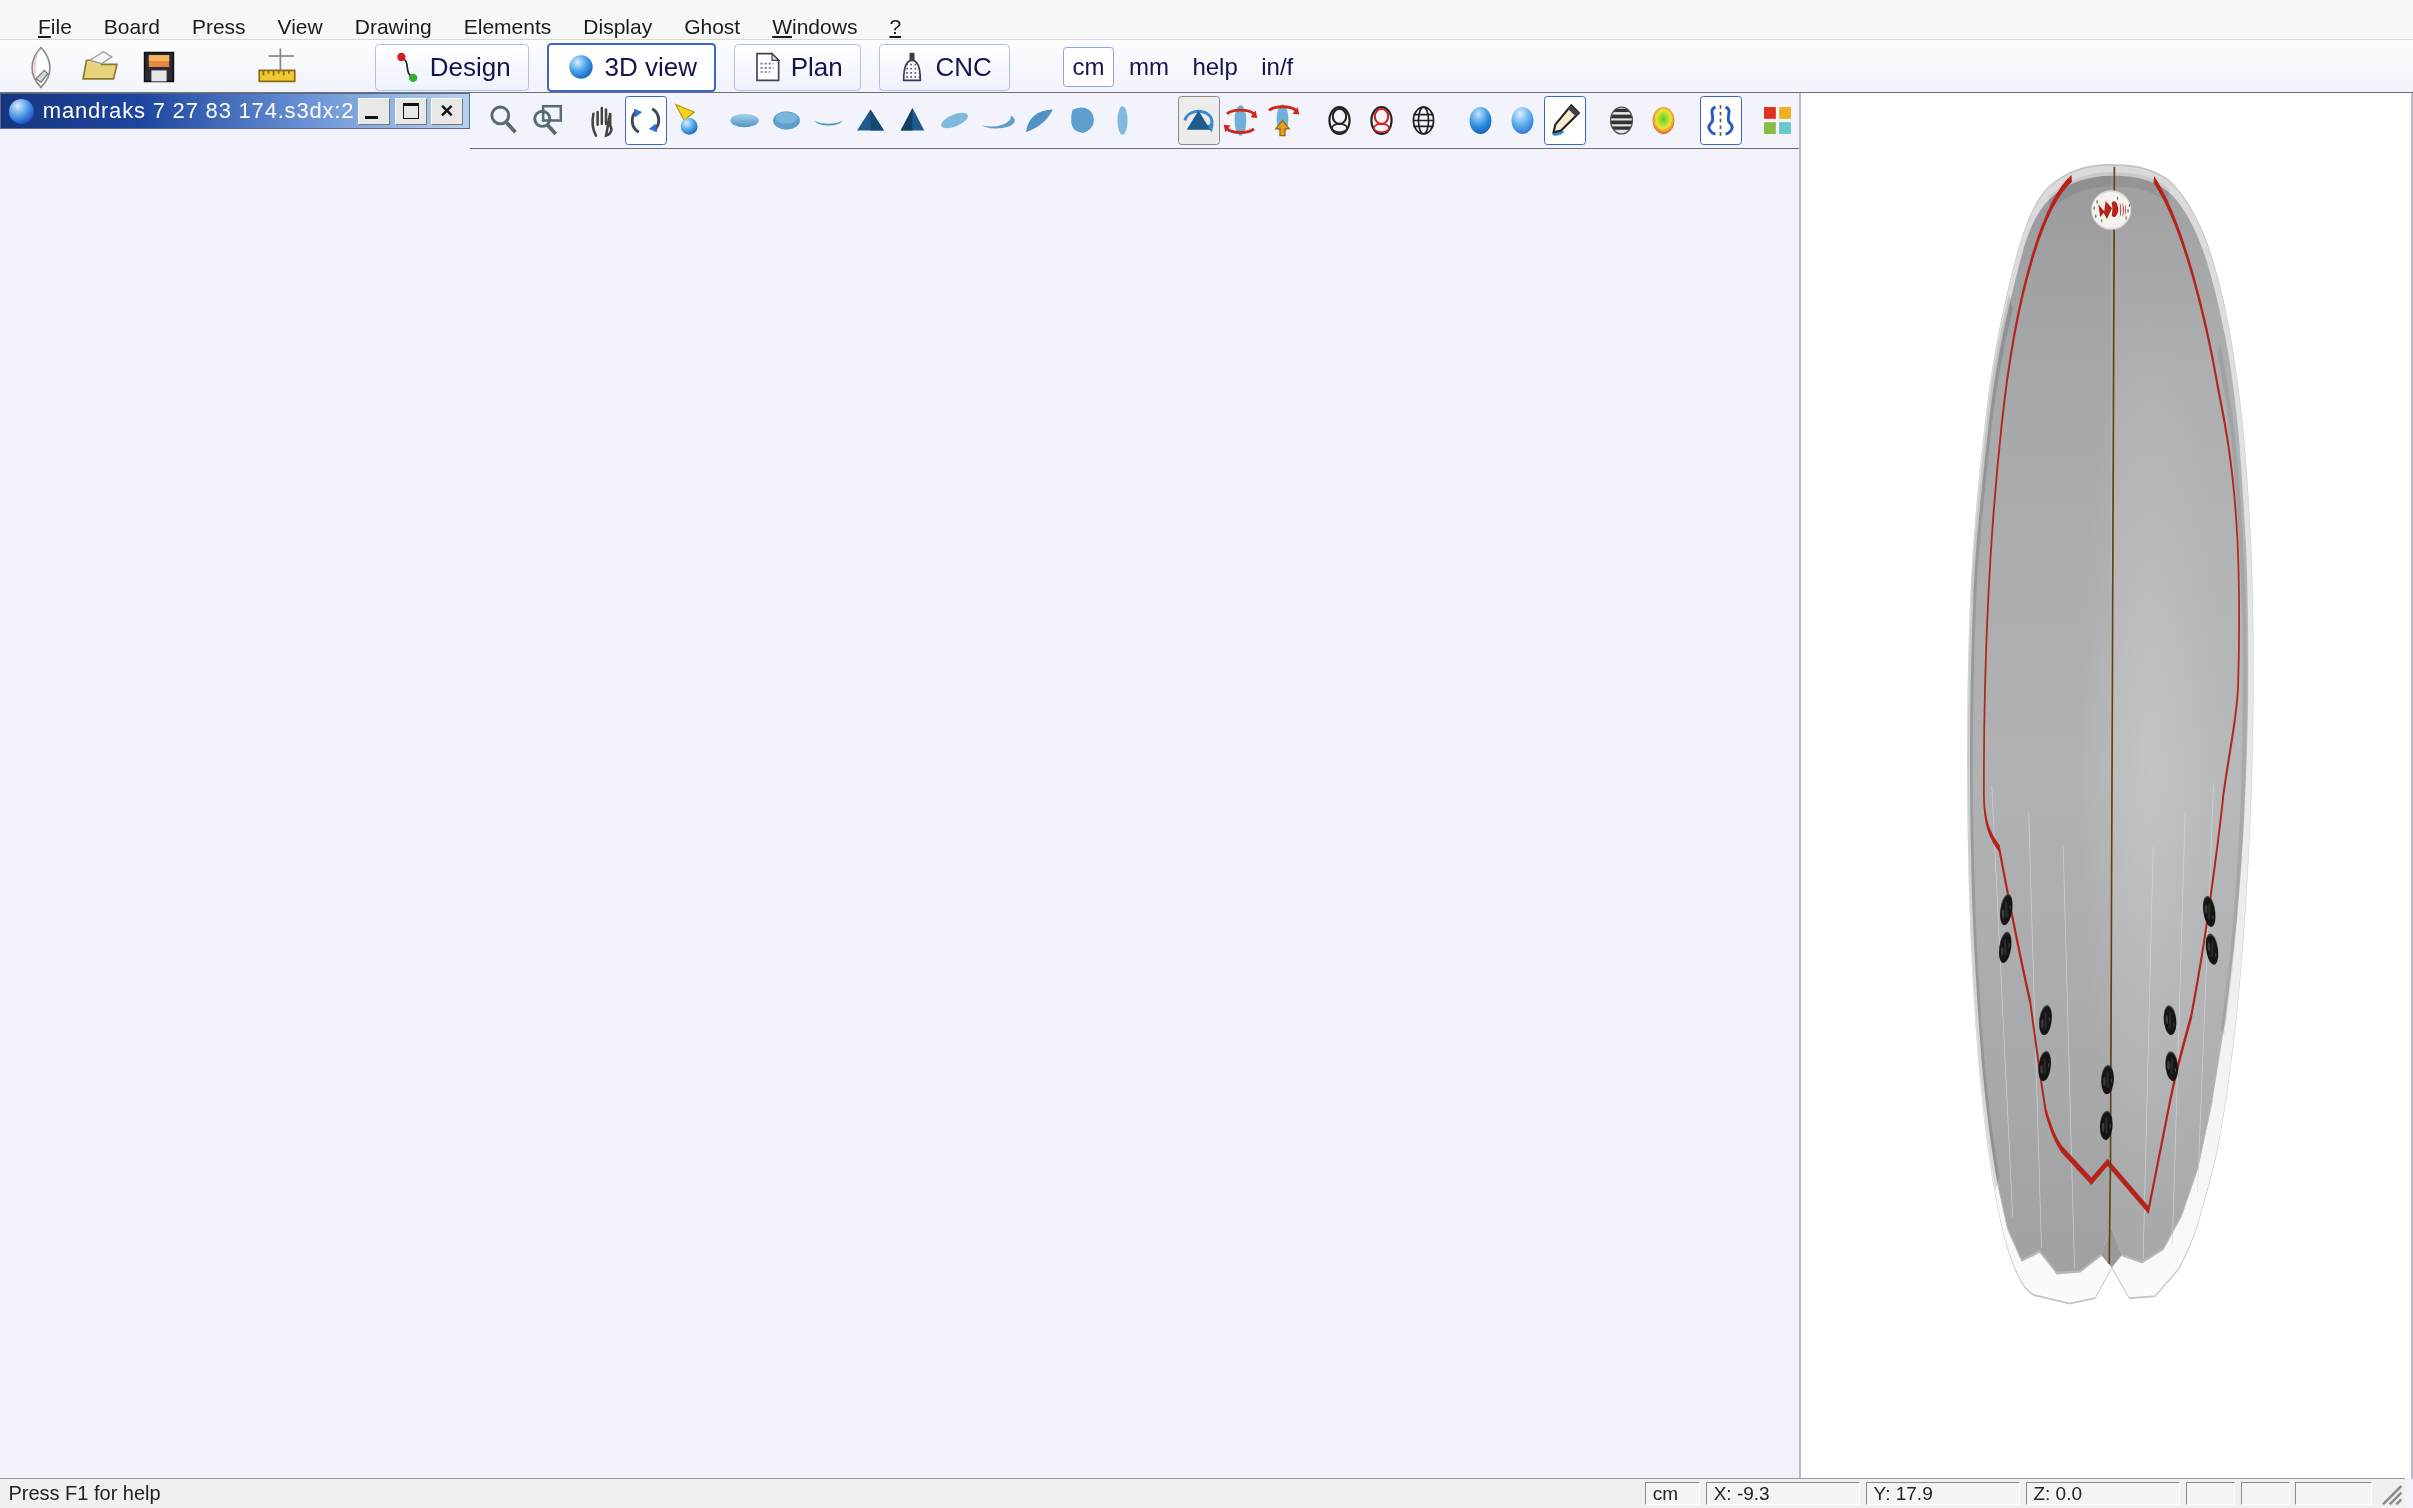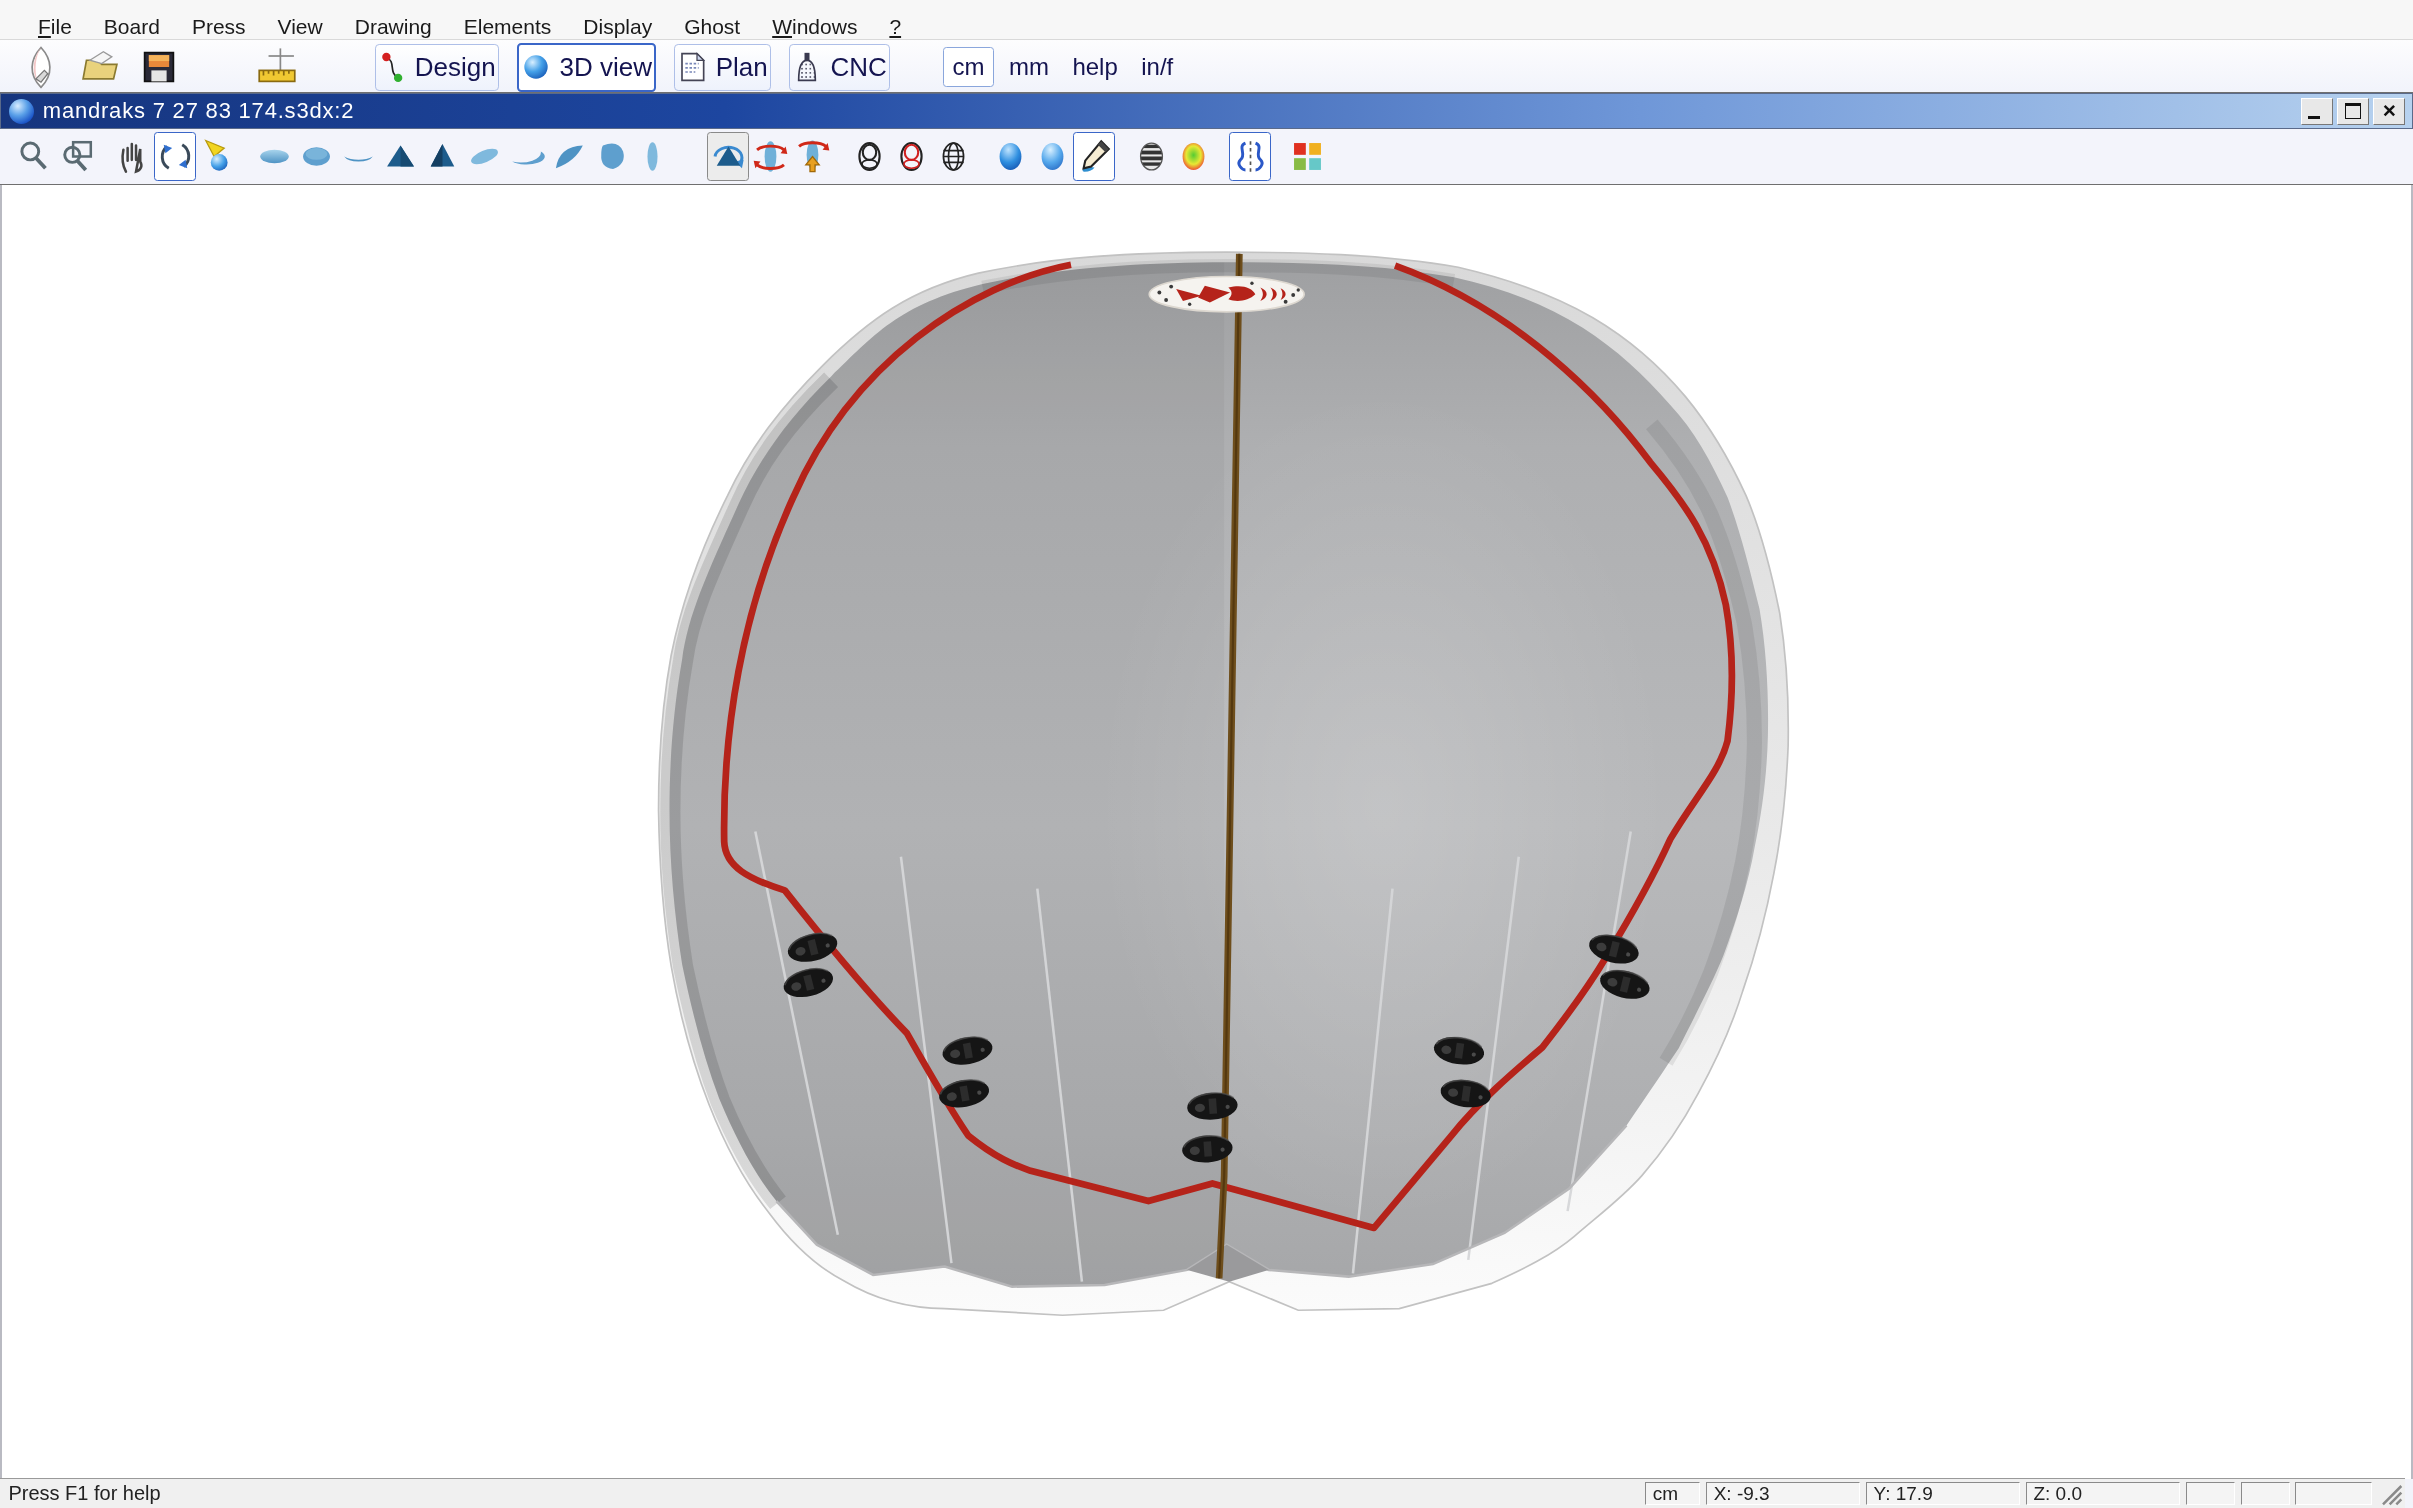--- a/index.html
+++ b/index.html
@@ -8,28 +8,28 @@
 
   
   .menubar{height:39px;background:#f7f7f7;border-bottom:1.7px solid #d9d9d9;display:flex;align-items:flex-end;padding-left:22px;}
   .menu-item{font-size:21px;color:#1a1a1a;padding:0 16px;cursor:default;}
   .menu-item u{text-decoration:underline;}
 
   
   .toolbar-main{height:54px;background:linear-gradient(#fdfdfe,#f1f3fb);display:flex;align-items:center;padding-left:11.7px;}
   .tb-icon-btn{width:49px;height:47px;display:flex;align-items:center;justify-content:center;margin:0 5px;}
   .gap-lg{width:59px;}
-  .mode-btn{display:flex;align-items:center;gap:8.4px;height:45px;padding:0 2px;margin:0 9.2px;border:1.7px solid #aebfe8;border-radius:4.2px;background:linear-gradient(#ffffff,#eef2fc);font-size:26px;color:#141450;}
+  .mode-btn{display:flex;align-items:center;gap:8.4px;height:45px;padding:0 17px;margin:0 9.2px;border:1.7px solid #aebfe8;border-radius:4.2px;background:linear-gradient(#ffffff,#eef2fc);font-size:26px;color:#141450;}
   .mode-btn.active{border:2.5px solid #3a66c8;background:#ffffff;}
   .units{display:flex;align-items:center;margin-left:44px;gap:6.7px;}
   .unit{font-size:24px;color:#141450;padding:5px 8.4px;}
   .unit.selected{border:1.7px solid #8aa6dc;border-radius:3.4px;background:#ffffff;}
 
   
-  .child{position:absolute;left:0;right:0;top:92px;bottom:29px;border-top:1.7px solid #6f6f6f;background:#f2f3fa;display:flex;flex-direction:column;}
+  .child{position:absolute;left:0;right:0;top:92px;bottom:29px;border-top:1.7px solid #6f6f6f;background:#f2f3fa;display:flex;flex-direction:row;}
   .titlebar{height:34px;background:linear-gradient(90deg,#16357e 0%,#1d46a0 30%,#6f97d8 68%,#b7d2ef 100%);display:flex;align-items:center;padding:0 6.7px;border:0.8px solid #5a6a8a;}
   .title-sphere{width:25px;height:25px;border-radius:50%;background:radial-gradient(circle at 35% 28%,#d8ecff,#5aa0e8 40%,#1b55c8 75%,#0a2a80);margin:0 8.4px 0 1.7px;flex:0 0 auto;}
   .title-text{color:#ffffff;font-size:22px;letter-spacing:0.8px;flex:1;white-space:nowrap;}
   .win-btn{width:30px;height:25px;background:#e8e8e8;border:0.8px solid #777;border-top-color:#fff;border-left-color:#fff;margin-left:4.2px;display:flex;align-items:center;justify-content:center;position:relative;}
   .win-btn .min-glyph{position:absolute;left:5.9px;bottom:4.2px;width:12.6px;height:3.4px;background:#111;}
   .win-btn .max-glyph{width:14.2px;height:11.7px;border:1.7px solid #111;border-top-width:3.4px;}
   .win-btn .close-glyph{font-size:22.6px;font-weight:bold;color:#111;line-height:1;}
 
   
   .toolbar-view{height:55px;background:#f3f4fb;border-bottom:1.7px solid #6f6f6f;display:flex;align-items:center;padding-left:13.4px;}

